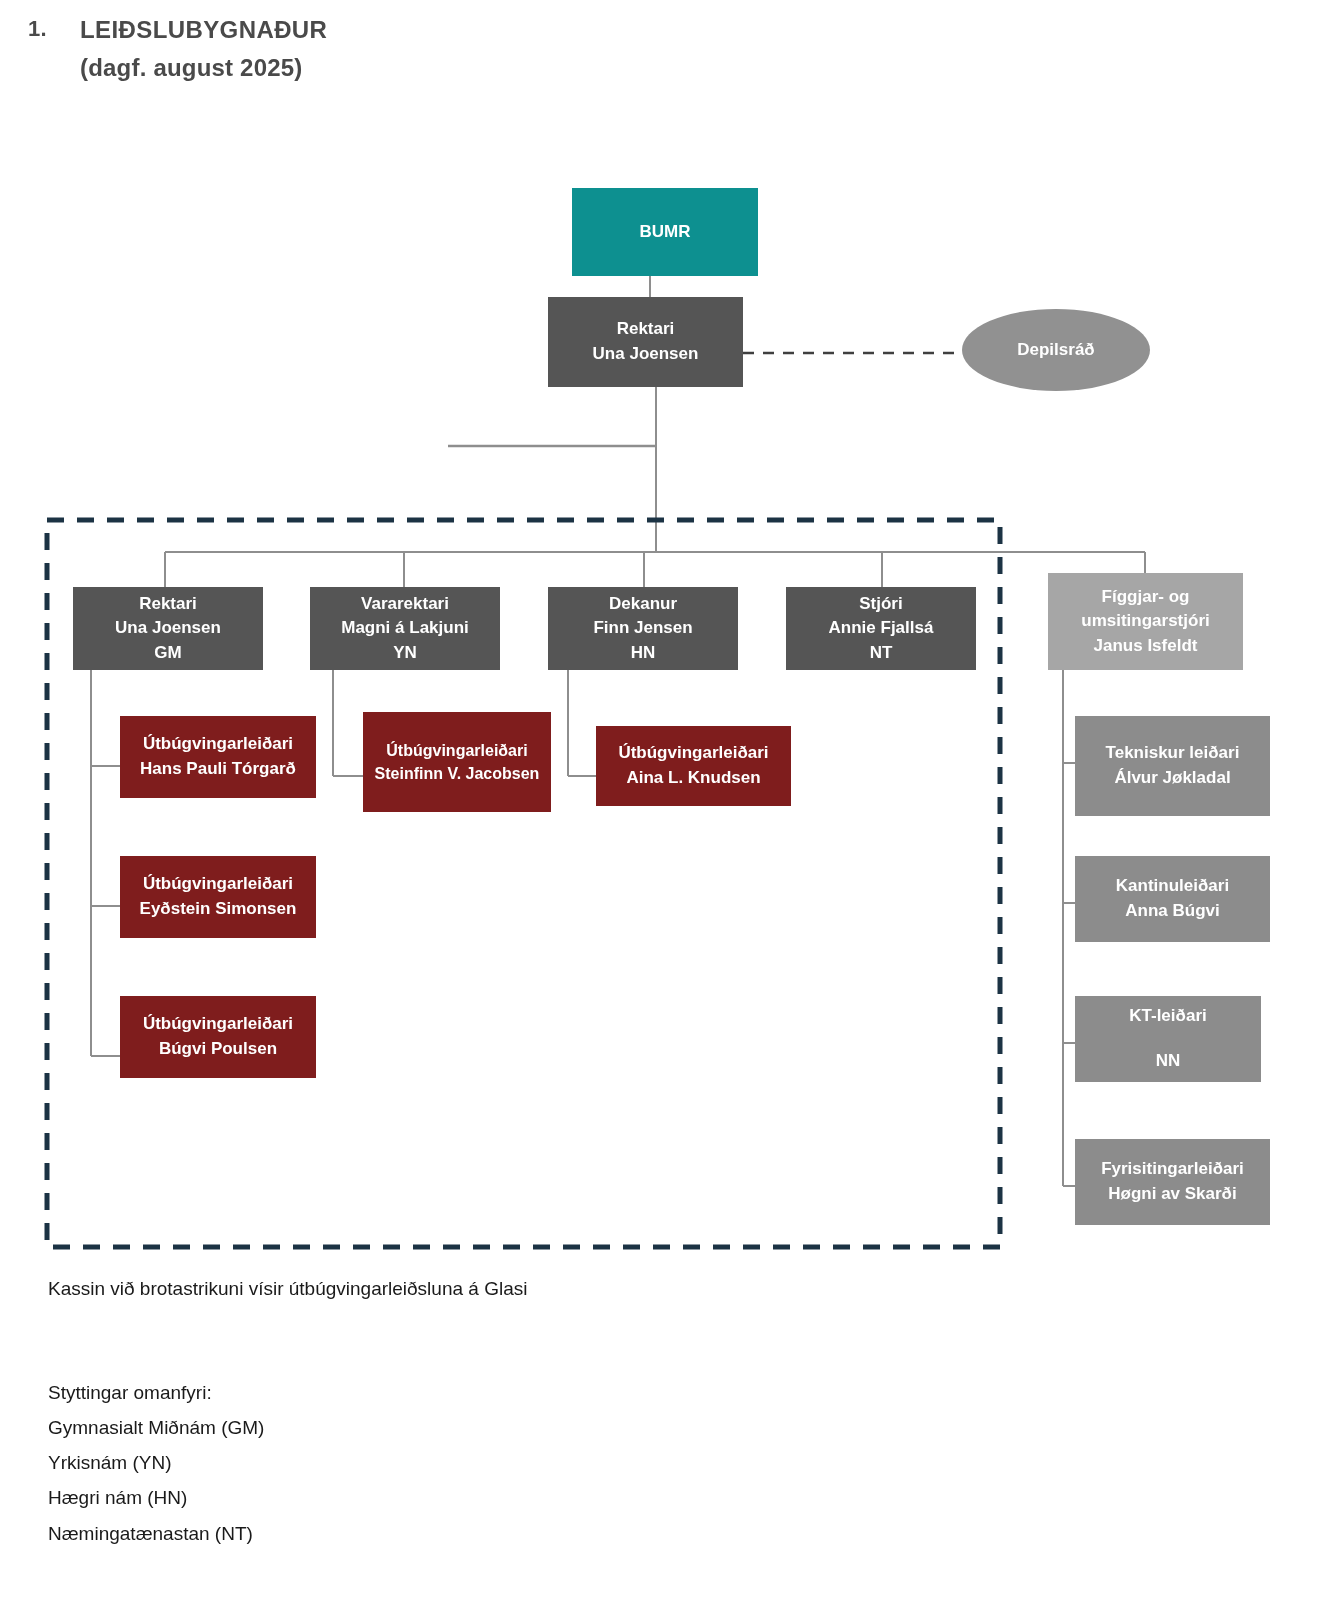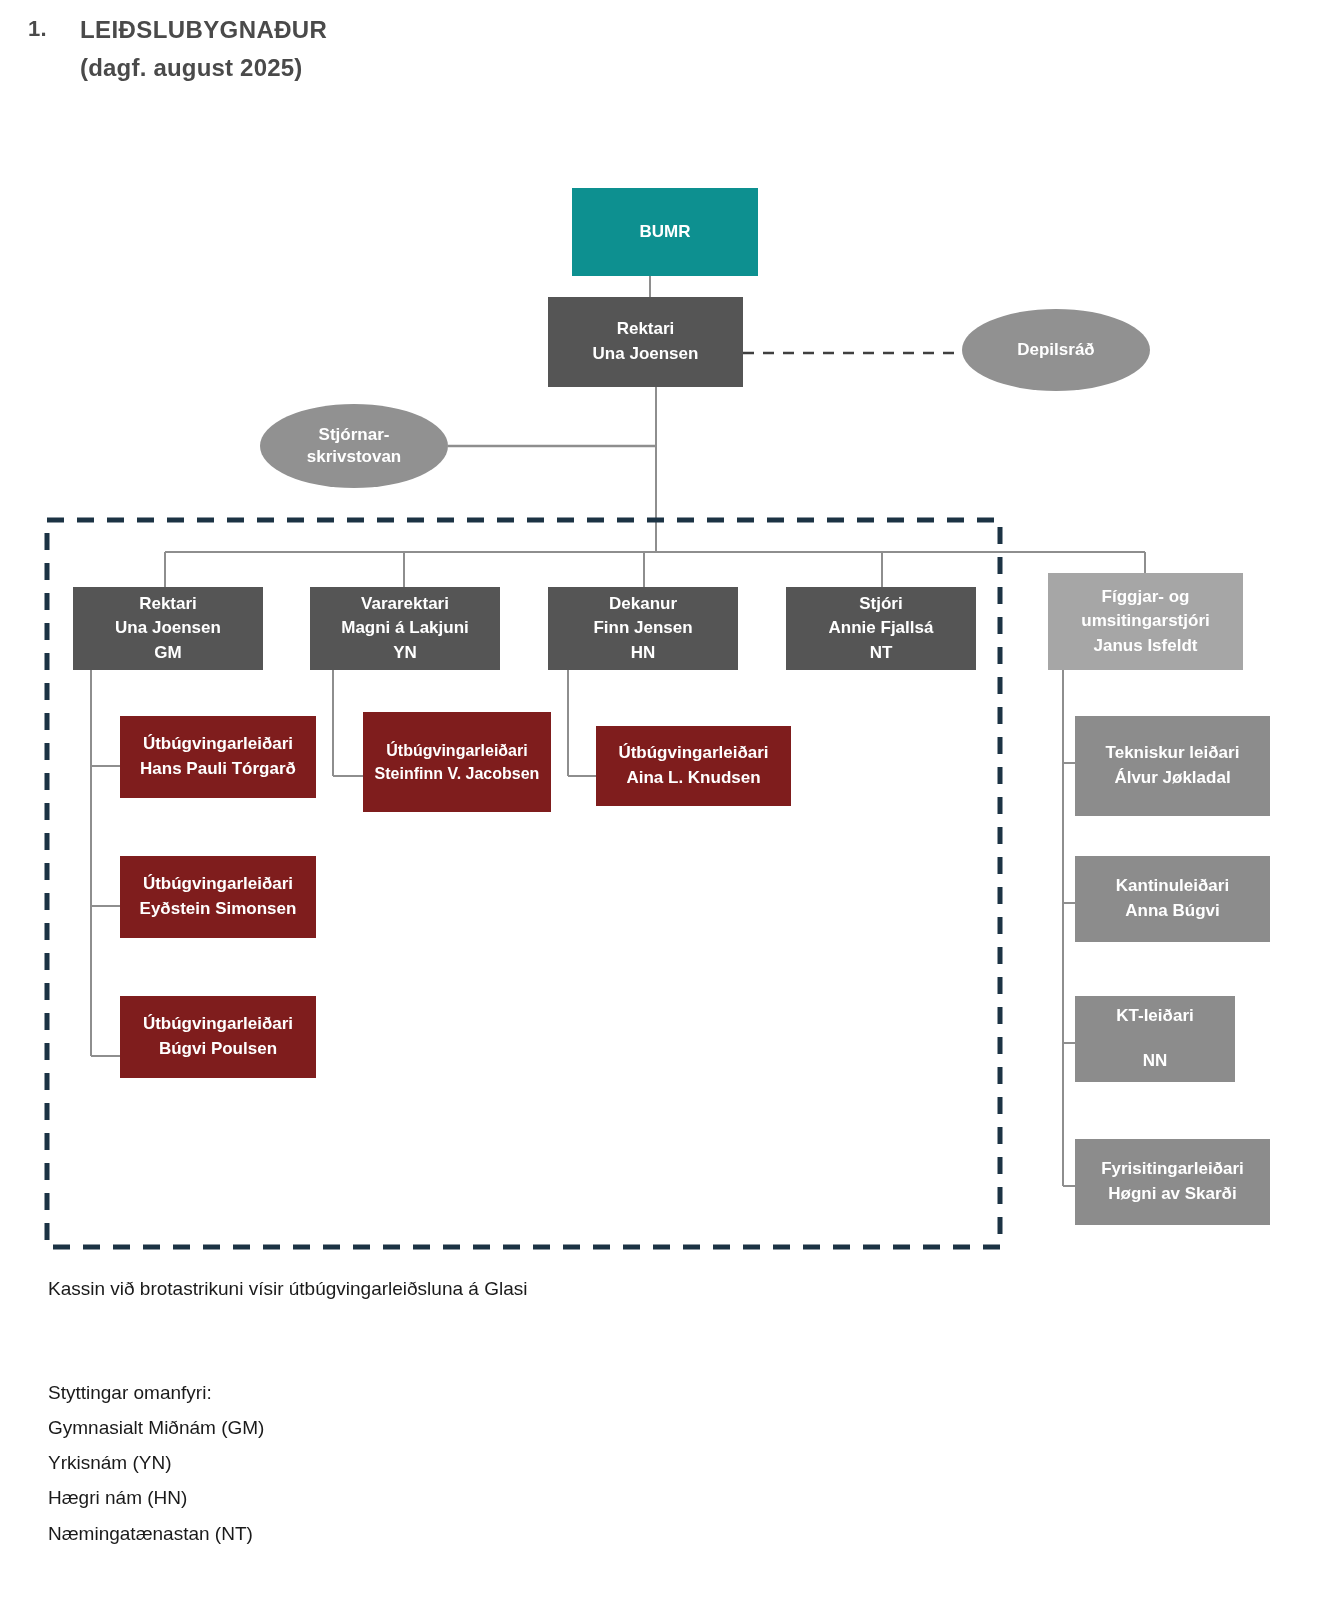--- a/index.html
+++ b/index.html
@@ -183,24 +183,20 @@
 
     <div class="node dark" style="left:548px; top:297px; width:195px; height:90px;">
       <span class="ln">Rektari</span>
       <span class="ln">Una Joensen</span>
     </div>
 
     <div class="ellipse" style="left:962px; top:309px; width:188px; height:82px;">
       <span class="ln">Depilsráð</span>
     </div>
 
-    <div class="ellipse" style="left:260px; top:404px; width:188px; height:84px;">
-      <span class="ln">Stjórnar-</span>
-      <span class="ln">skrivstovan</span>
-    </div>
 
     <div class="node dark" style="left:73px; top:587px; width:190px; height:83px;">
       <span class="ln">Rektari</span>
       <span class="ln">Una Joensen</span>
       <span class="ln">GM</span>
     </div>
 
     <div class="node dark" style="left:310px; top:587px; width:190px; height:83px;">
       <span class="ln">Vararektari</span>
       <span class="ln">Magni á Lakjuni</span>
@@ -253,21 +249,21 @@
     <div class="node lgray" style="left:1075px; top:716px; width:195px; height:100px;">
       <span class="ln">Tekniskur leiðari</span>
       <span class="ln">Álvur Jøkladal</span>
     </div>
 
     <div class="node lgray" style="left:1075px; top:856px; width:195px; height:86px;">
       <span class="ln">Kantinuleiðari</span>
       <span class="ln">Anna Búgvi</span>
     </div>
 
-    <div class="node lgray" style="left:1075px; top:996px; width:160px; height:86px;gap:20px;">
+    <div class="node lgray" style="left:1075px; top:996px; width:186px; height:86px;gap:20px;">
       <span class="ln">KT-leiðari</span>
       <span class="ln">NN</span>
     </div>
 
     <div class="node lgray" style="left:1075px; top:1139px; width:195px; height:86px;">
       <span class="ln">Fyrisitingarleiðari</span>
       <span class="ln">Høgni av Skarði</span>
     </div>
 
   </div>

